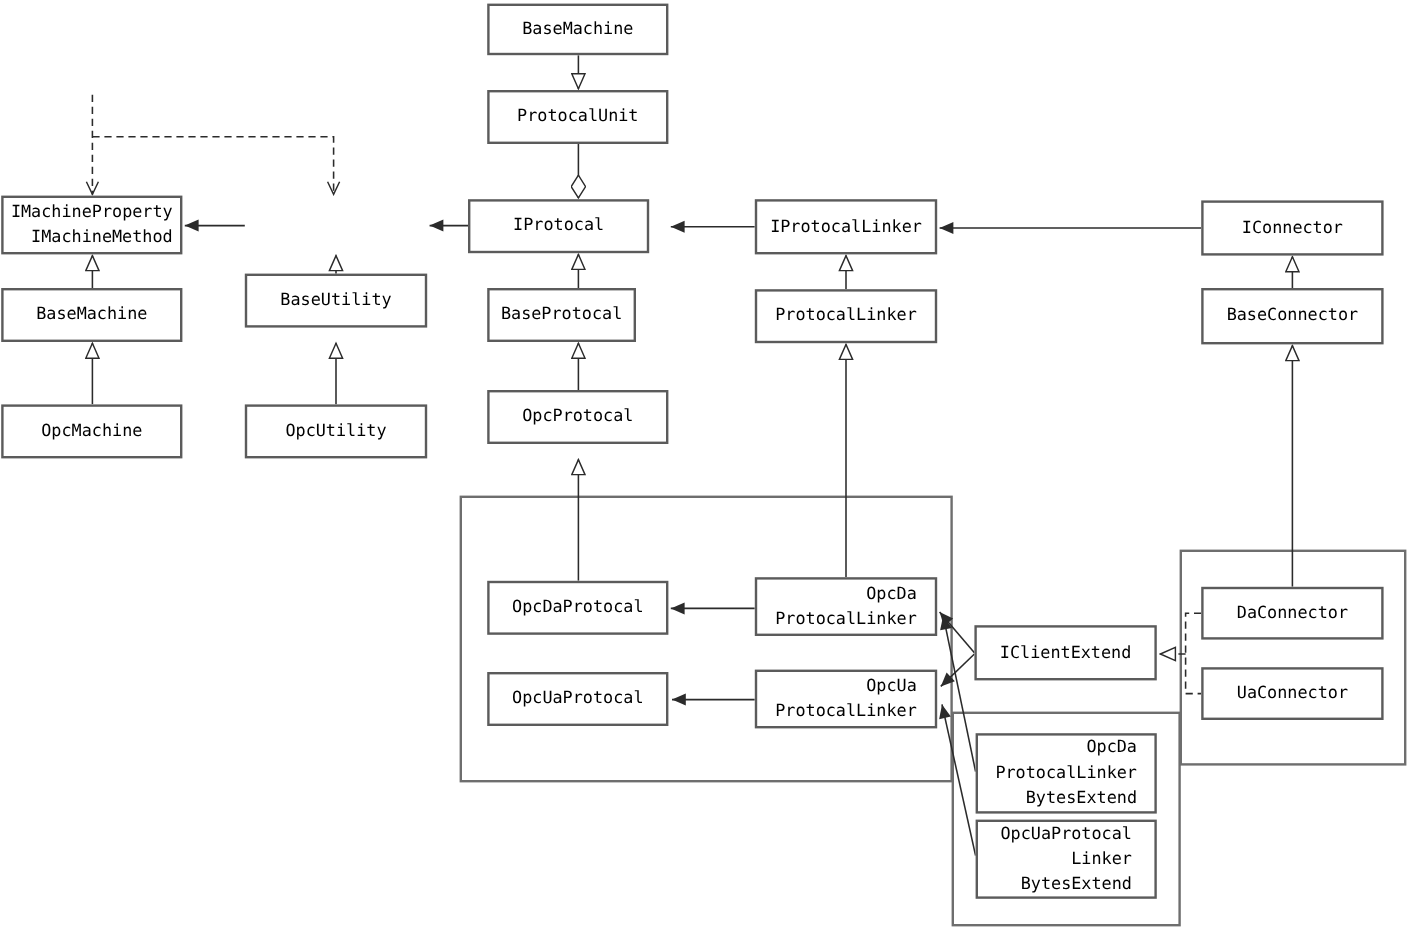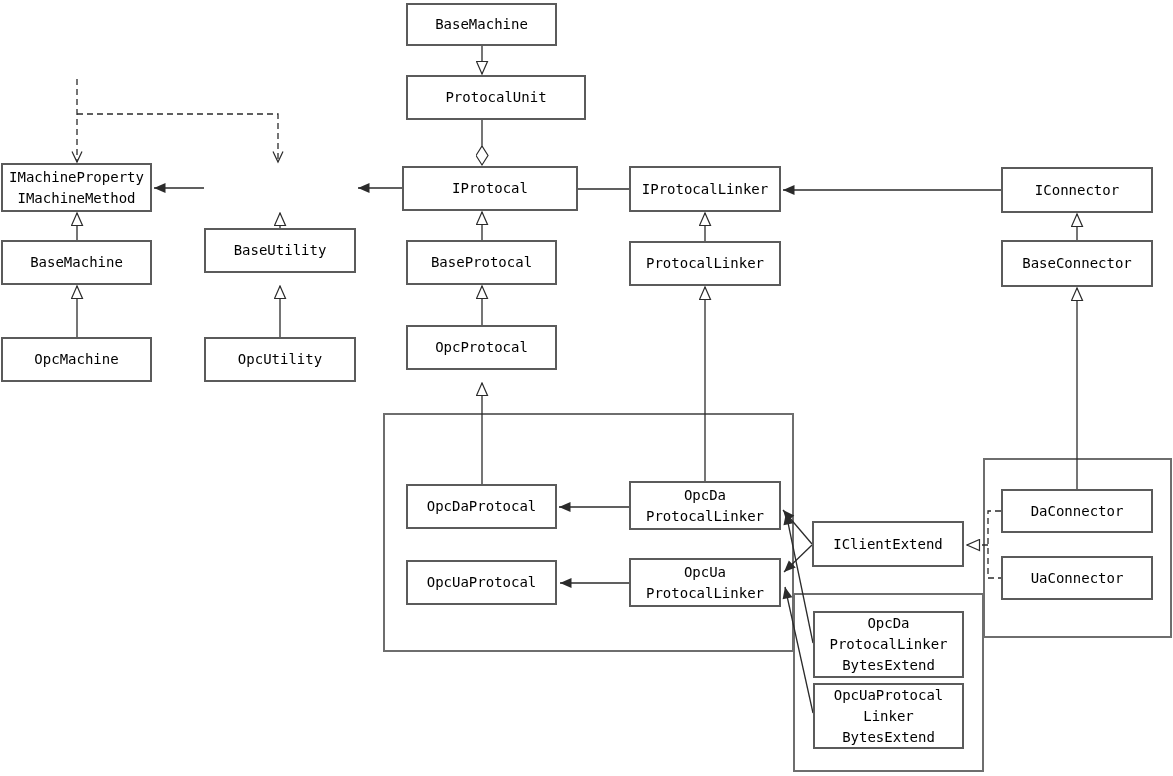--- a/index.html
+++ b/index.html
@@ -1,19 +1,19 @@
 <!DOCTYPE html>
 <html><head>
 <meta charset="utf-8">
 <style>
   html,body{margin:0;padding:0;background:#ffffff;}
   #stage{position:relative;width:1173px;height:776px;background:#ffffff;overflow:hidden;
          font-family:"DejaVu Sans Mono","Liberation Mono",monospace;}
   .cbox{position:absolute;box-sizing:border-box;background:#ffffff;border:2px solid #5b5b5b;
-        display:flex;align-items:center;justify-content:center;text-align:center;
+        display:flex;align-items:center;justify-content:center;text-align:right;
         font-size:14px;line-height:21px;color:#000;white-space:pre-line;z-index:3;
         letter-spacing:0px;}
   .container-box{position:absolute;box-sizing:border-box;border:2px solid #6e6e6e;
         background:transparent;z-index:1;}
   #wires{position:absolute;left:0;top:0;z-index:2;}
 </style>
 </head>
 <body>
 
 <div id="stage">
@@ -69,27 +69,27 @@
       <path d="M77,114 L278,114 L278,162" stroke-dasharray="6,4" marker-end="url(#mV)"></path>
 
       <path d="M1001,511 L988,511 L988,578 L1001,578" stroke-dasharray="6,4"></path>
       <line x1="988" y1="545" x2="967" y2="545" stroke-dasharray="6,4" marker-end="url(#mOpen)"></line>
     </g>
   </svg>
 
   <div class="cbox" style="left:1px;top:163px;width:151px;height:49px">IMachineProperty
 IMachineMethod</div>
   <div class="cbox" style="left:406px;top:3px;width:151px;height:43px">BaseMachine</div>
-  <div class="cbox" style="left:406px;top:75px;width:180px;height:45px">ProtocalUnit</div>
-  <div class="cbox" style="left:402px;top:166px;width:176px;height:45px">IProtocal</div>
+  <div class="cbox" style="left:406px;top:75px;width:151px;height:45px">ProtocalUnit</div>
+  <div class="cbox" style="left:390px;top:166px;width:151px;height:45px">IProtocal</div>
   <div class="cbox" style="left:629px;top:166px;width:152px;height:46px">IProtocalLinker</div>
   <div class="cbox" style="left:1001px;top:167px;width:152px;height:46px">IConnector</div>
   <div class="cbox" style="left:1px;top:240px;width:151px;height:45px">BaseMachine</div>
   <div class="cbox" style="left:204px;top:228px;width:152px;height:45px">BaseUtility</div>
-  <div class="cbox" style="left:406px;top:240px;width:151px;height:45px">BaseProtocal</div>
+  <div class="cbox" style="left:406px;top:240px;width:124px;height:45px">BaseProtocal</div>
   <div class="cbox" style="left:629px;top:241px;width:152px;height:45px">ProtocalLinker</div>
   <div class="cbox" style="left:1001px;top:240px;width:152px;height:47px">BaseConnector</div>
   <div class="cbox" style="left:1px;top:337px;width:151px;height:45px">OpcMachine</div>
   <div class="cbox" style="left:204px;top:337px;width:152px;height:45px">OpcUtility</div>
   <div class="cbox" style="left:406px;top:325px;width:151px;height:45px">OpcProtocal</div>
   <div class="cbox" style="left:406px;top:484px;width:151px;height:45px">OpcDaProtocal</div>
   <div class="cbox" style="left:406px;top:560px;width:151px;height:45px">OpcUaProtocal</div>
   <div class="cbox" style="left:629px;top:481px;width:152px;height:49px">OpcDa
 ProtocalLinker</div>
   <div class="cbox" style="left:629px;top:558px;width:152px;height:49px">OpcUa

